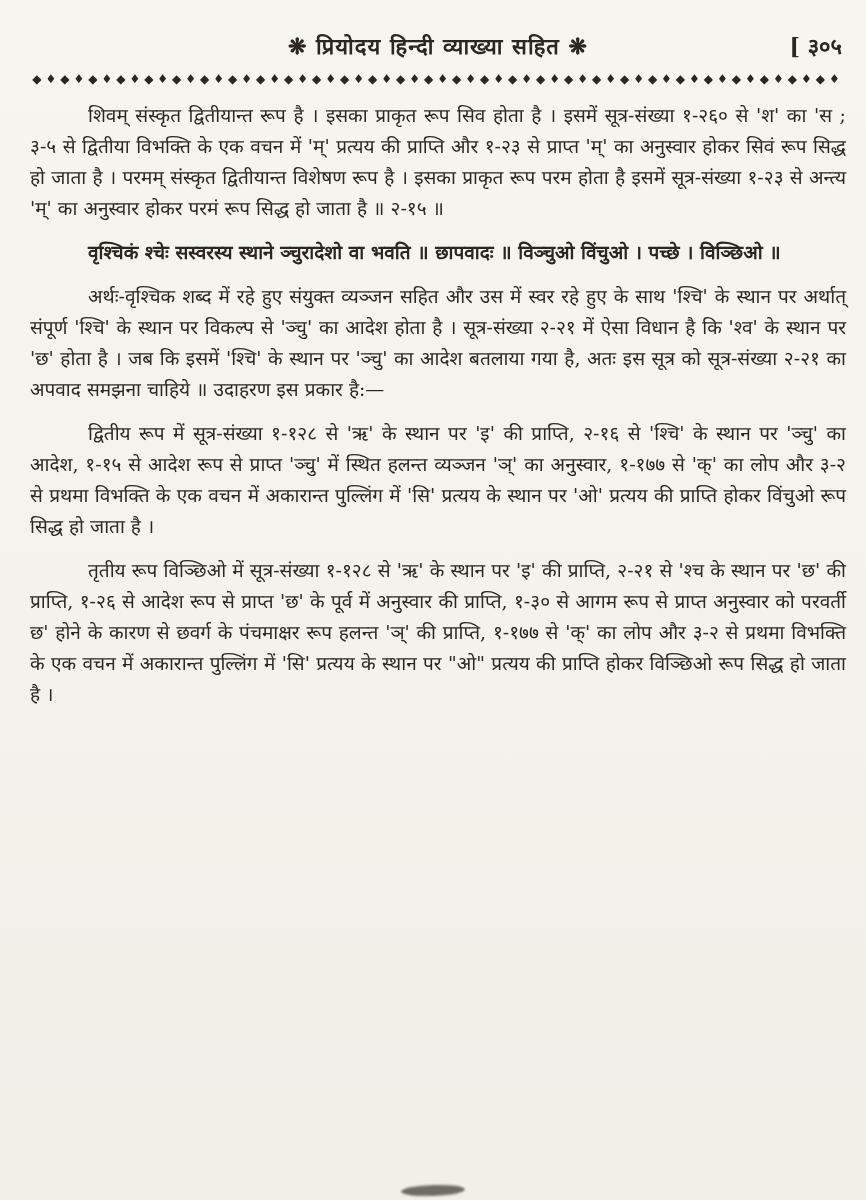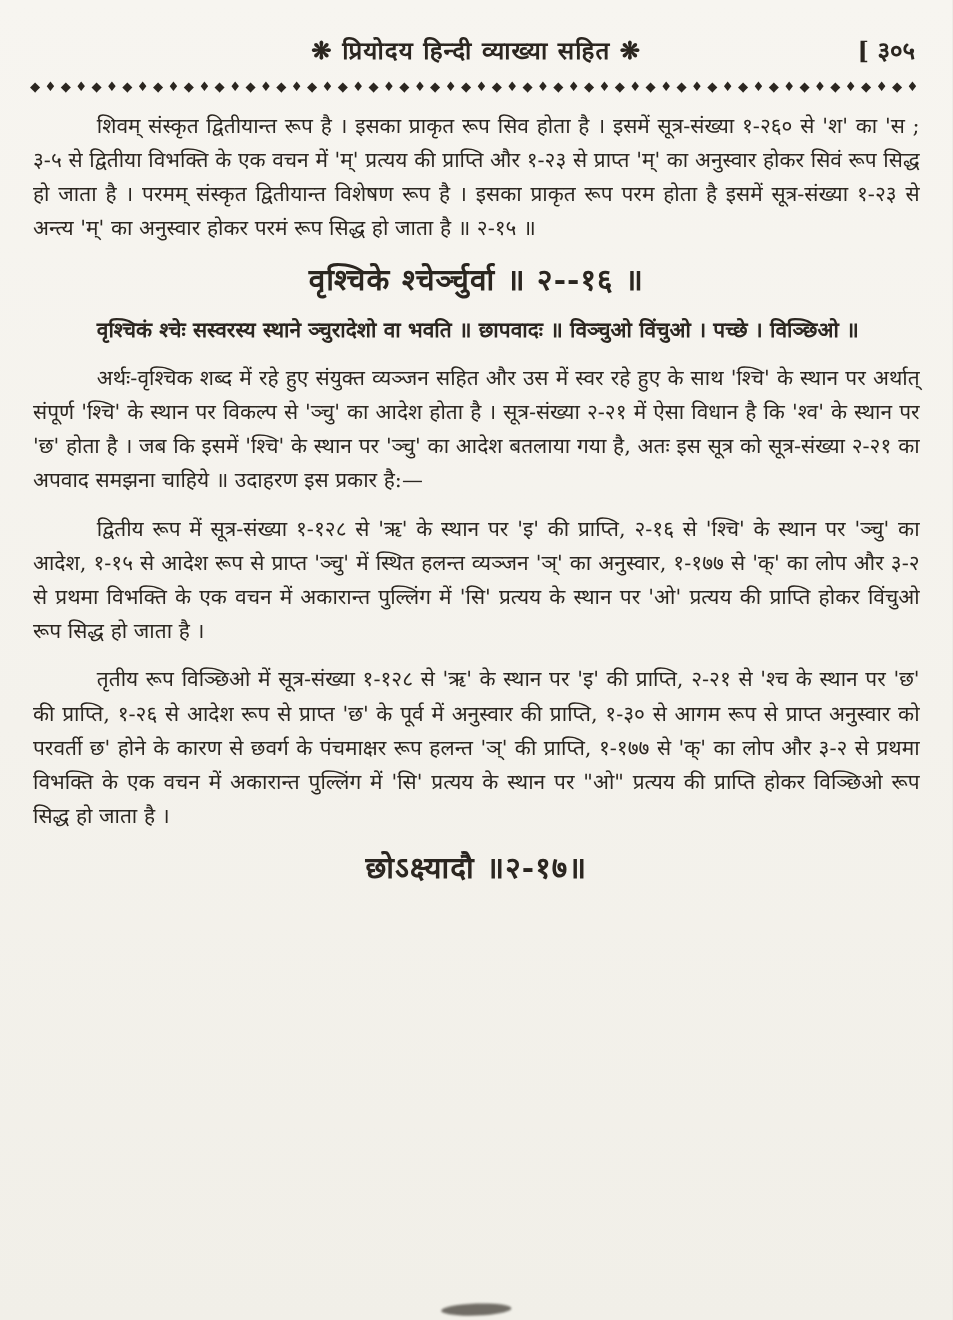--- a/index.html
+++ b/index.html
@@ -7,21 +7,21 @@
     margin: 0;
     padding: 0;
     background: #e9e7e1;
   }
   .page {
     position: relative;
     width: 866px;
     height: 1200px;
     margin: 0 auto;
     box-sizing: border-box;
-    padding: 30px 30px 0 30px;
+    padding: 30px 20px 0 30px;
     background: linear-gradient(180deg, #f7f5f0 0%, #f4f2ec 55%, #f1efe8 100%);
     color: #2b2620;
     font-family: "DejaVu Serif", "Liberation Serif", serif;
     overflow: hidden;
   }
 
   
   .page-header {
     position: relative;
     height: 34px;
@@ -103,32 +103,30 @@
     <h1 class="book-title">❋ प्रियोदय हिन्दी व्याख्या सहित ❋</h1>
     <div class="page-number">[ ३०५</div>
   </header>
 
   <div class="ornament-row">◆♦◆♦◆♦◆♦◆♦◆♦◆♦◆♦◆♦◆♦◆♦◆♦◆♦◆♦◆♦◆♦◆♦◆♦◆♦◆♦◆♦◆♦◆♦◆♦◆♦◆♦◆♦◆♦◆♦</div>
 
   <main class="body-text">
 
     <p class="para">शिवम् संस्कृत द्वितीयान्त रूप है । इसका प्राकृत रूप सिव होता है । इसमें सूत्र-संख्या १-२६० से 'श' का 'स ; ३-५ से द्वितीया विभक्ति के एक वचन में 'म्' प्रत्यय की प्राप्ति और १-२३ से प्राप्त 'म्' का अनुस्वार होकर सिवं रूप सिद्ध हो जाता है । परमम् संस्कृत द्वितीयान्त विशेषण रूप है । इसका प्राकृत रूप परम होता है इसमें सूत्र-संख्या १-२३ से अन्त्य 'म्' का अनुस्वार होकर परमं रूप सिद्ध हो जाता है ॥ २-१५ ॥</p>
 
-    <h2 class="sutra-heading">वृश्चिके श्चेर्ञ्चुर्वा ॥ २--१६ ॥</h2>
 
     <p class="para sutra-vritti">वृश्चिकं श्चेः सस्वरस्य स्थाने ञ्चुरादेशो वा भवति ॥ छापवादः ॥ विञ्चुओ विंचुओ । पच्छे । विञ्छिओ ॥</p>
 
     <p class="para">अर्थः-वृश्चिक शब्द में रहे हुए संयुक्त व्यञ्जन सहित और उस में स्वर रहे हुए के साथ 'श्चि' के स्थान पर अर्थात् संपूर्ण 'श्चि' के स्थान पर विकल्प से 'ञ्चु' का आदेश होता है । सूत्र-संख्या २-२१ में ऐसा विधान है कि 'श्व' के स्थान पर 'छ' होता है । जब कि इसमें 'श्चि' के स्थान पर 'ञ्चु' का आदेश बतलाया गया है, अतः इस सूत्र को सूत्र-संख्या २-२१ का अपवाद समझना चाहिये ॥ उदाहरण इस प्रकार है:—</p>
 
 
 
     <p class="para">द्वितीय रूप में सूत्र-संख्या १-१२८ से 'ऋ' के स्थान पर 'इ' की प्राप्ति, २-१६ से 'श्चि' के स्थान पर 'ञ्चु' का आदेश, १-१५ से आदेश रूप से प्राप्त 'ञ्चु' में स्थित हलन्त व्यञ्जन 'ञ्' का अनुस्वार, १-१७७ से 'क्' का लोप और ३-२ से प्रथमा विभक्ति के एक वचन में अकारान्त पुल्लिंग में 'सि' प्रत्यय के स्थान पर 'ओ' प्रत्यय की प्राप्ति होकर विंचुओ रूप सिद्ध हो जाता है ।</p>
 
     <p class="para">तृतीय रूप विञ्छिओ में सूत्र-संख्या १-१२८ से 'ऋ' के स्थान पर 'इ' की प्राप्ति, २-२१ से 'श्च के स्थान पर 'छ' की प्राप्ति, १-२६ से आदेश रूप से प्राप्त 'छ' के पूर्व में अनुस्वार की प्राप्ति, १-३० से आगम रूप से प्राप्त अनुस्वार को परवर्ती छ' होने के कारण से छवर्ग के पंचमाक्षर रूप हलन्त 'ञ्' की प्राप्ति, १-१७७ से 'क्' का लोप और ३-२ से प्रथमा विभक्ति के एक वचन में अकारान्त पुल्लिंग में 'सि' प्रत्यय के स्थान पर "ओ" प्रत्यय की प्राप्ति होकर विञ्छिओ रूप सिद्ध हो जाता है ।</p>
 
-    <h2 class="sutra-heading">छोऽक्ष्यादौ ॥२-१७॥</h2>
 
 
   </main>
 
   <div class="ink-smudge"></div>
 
 </div>
 
 </body></html>

